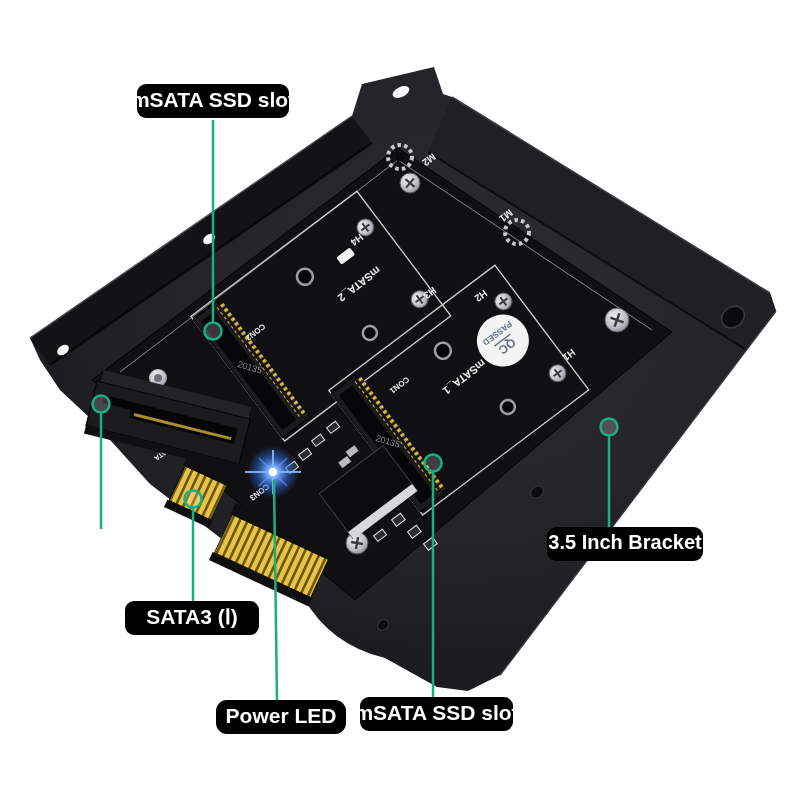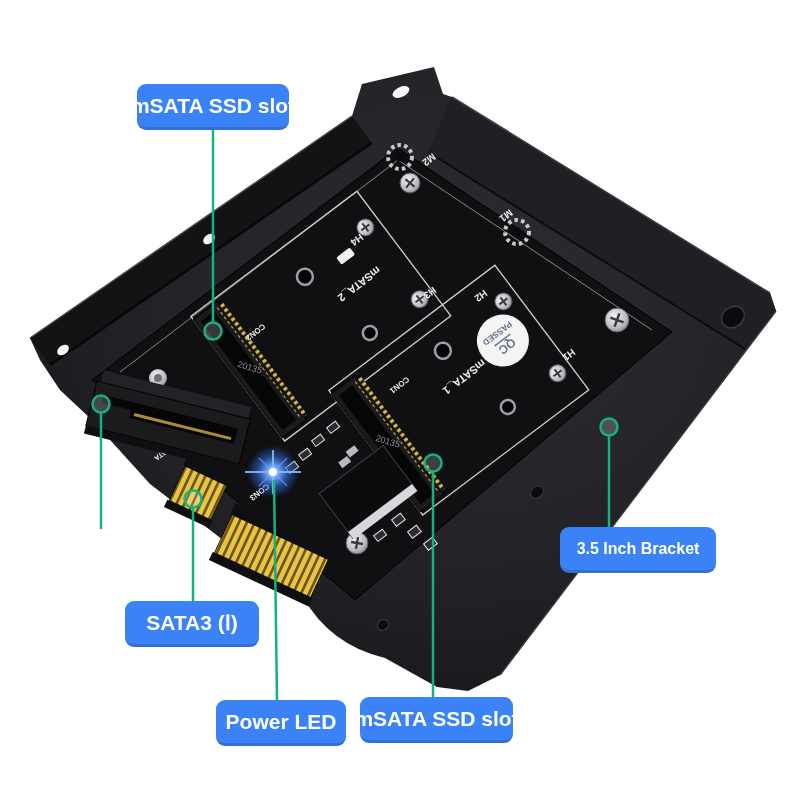--- a/index.html
+++ b/index.html
@@ -1,29 +1,29 @@
 <!DOCTYPE html>
 <html><head>
 <meta charset="utf-8">
 <style>
   html,body{margin:0;padding:0;background:#ffffff;}
   .stage{position:relative;width:800px;height:800px;background:#ffffff;overflow:hidden;
          font-family:"Liberation Sans",sans-serif;}
   .scene-svg{position:absolute;left:0;top:0;}
-  .callout{position:absolute;height:46px;box-sizing:border-box;border-radius:9px;
-           background:#3b82f6;border-bottom:3px solid rgba(0,0,0,0.14);
+  .callout{position:absolute;height:34px;box-sizing:border-box;border-radius:9px;
+           background:#000000;border-bottom:3px solid rgba(0,0,0,0.14);
            color:#ffffff;font-weight:bold;font-size:21px;letter-spacing:0px;
            display:flex;align-items:center;justify-content:center;padding:0 10px;
            z-index:5;white-space:nowrap;}
   .c1{left:137px;top:84px;width:152px;}
   .c2{left:44px;top:529px;width:127px;}
   .c3{left:125px;top:601px;width:134px;}
-  .c4{left:216px;top:700px;width:130px;}
+  .c4{left:216px;top:700px;width:130px;border-radius:11px;}
   .c5{left:360px;top:697px;width:153px;}
-  .c6{left:560px;top:527px;width:156px;font-size:16px;}
+  .c6{left:547px;top:527px;width:156px;font-size:20px;}
   svg text{font-family:"Liberation Sans",sans-serif;}
 </style>
 </head>
 <body>
 
 <div class="stage">
 
 <svg class="scene-svg" width="800" height="800" viewBox="0 0 800 800">
   <defs>
     <radialGradient id="floorGrad" cx="58%" cy="38%" r="75%">

